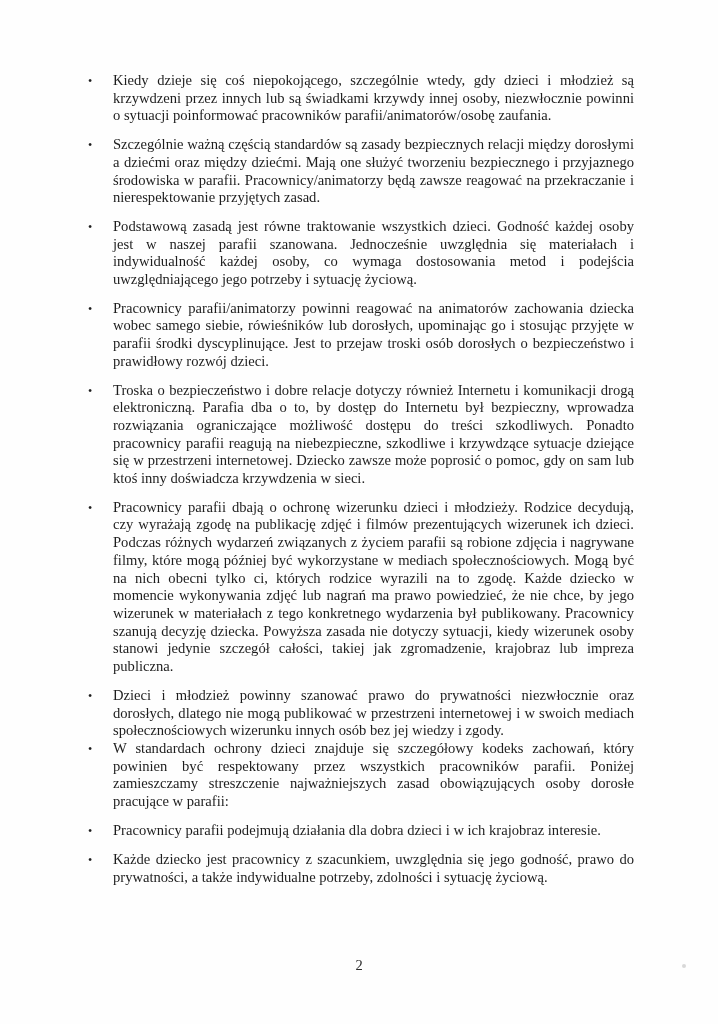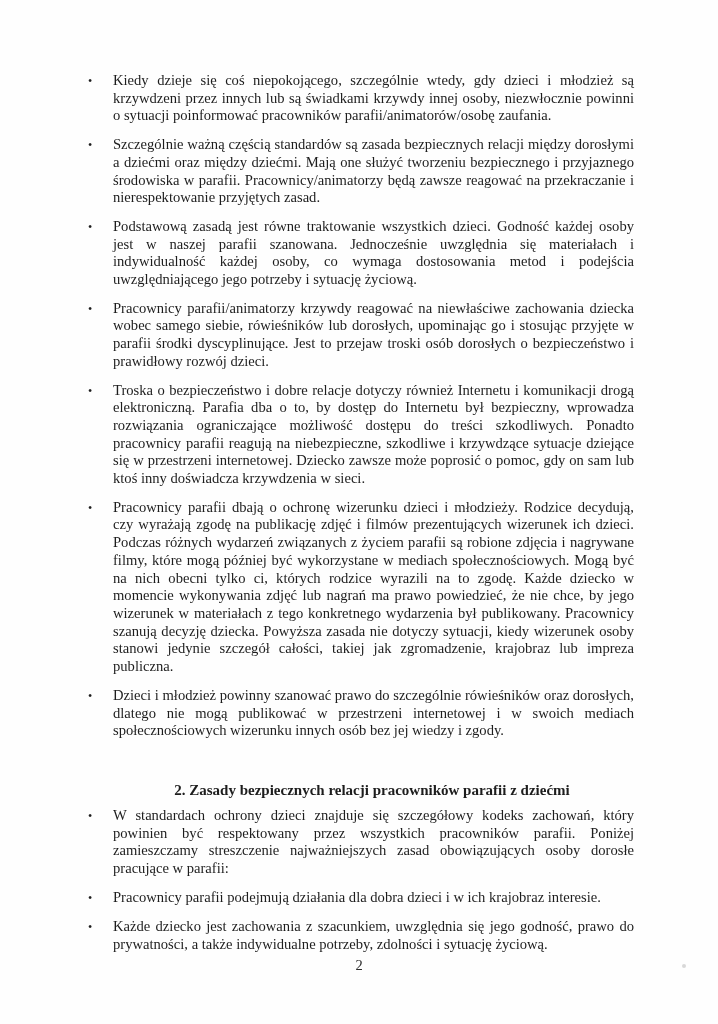--- a/index.html
+++ b/index.html
@@ -82,58 +82,57 @@
 <div class="page">
   <div class="content">
 
     <ul class="bullet-list">
       <li>
         <span class="marker">•</span>
         <span class="btext">Kiedy dzieje się coś niepokojącego, szczególnie wtedy, gdy dzieci i młodzież są krzywdzeni przez innych lub są świadkami krzywdy innej osoby, niezwłocznie powinni o sytuacji poinformować pracowników parafii/animatorów/osobę zaufania.</span>
       </li>
       <li>
         <span class="marker">•</span>
-        <span class="btext">Szczególnie ważną częścią standardów są zasada bezpiecznych relacji między dorosłymi a dziećmi oraz między dziećmi. Mają one służyć tworzeniu bezpiecznego i przyjaznego środowiska w parafii. Pracownicy/animatorzy będą zawsze reagować na przekraczanie i nierespektowanie przyjętych zasad.</span>
+        <span class="btext">Szczególnie ważną częścią standardów są zasady bezpiecznych relacji między dorosłymi a dziećmi oraz między dziećmi. Mają one służyć tworzeniu bezpiecznego i przyjaznego środowiska w parafii. Pracownicy/animatorzy będą zawsze reagować na przekraczanie i nierespektowanie przyjętych zasad.</span>
       </li>
       <li>
         <span class="marker">•</span>
         <span class="btext">Podstawową zasadą jest równe traktowanie wszystkich dzieci. Godność każdej osoby jest w naszej parafii szanowana. Jednocześnie uwzględnia się materiałach i indywidualność każdej osoby, co wymaga dostosowania metod i podejścia uwzględniającego jego potrzeby i sytuację życiową.</span>
       </li>
       <li>
         <span class="marker">•</span>
-        <span class="btext">Pracownicy parafii/animatorzy krzywdy reagować na niewłaściwe zachowania dziecka wobec samego siebie, rówieśników lub dorosłych, upominając go i stosując przyjęte w parafii środki dyscyplinujące. Jest to przejaw troski osób dorosłych o bezpieczeństwo i prawidłowy rozwój dzieci.</span>
+        <span class="btext">Pracownicy parafii/animatorzy powinni reagować na animatorów zachowania dziecka wobec samego siebie, rówieśników lub dorosłych, upominając go i stosując przyjęte w parafii środki dyscyplinujące. Jest to przejaw troski osób dorosłych o bezpieczeństwo i prawidłowy rozwój dzieci.</span>
       </li>
       <li>
         <span class="marker">•</span>
         <span class="btext">Troska o bezpieczeństwo i dobre relacje dotyczy również Internetu i komunikacji drogą elektroniczną. Parafia dba o to, by dostęp do Internetu był bezpieczny, wprowadza rozwiązania ograniczające możliwość dostępu do treści szkodliwych. Ponadto pracownicy parafii reagują na niebezpieczne, szkodliwe i krzywdzące sytuacje dziejące się w przestrzeni internetowej. Dziecko zawsze może poprosić o pomoc, gdy on sam lub ktoś inny doświadcza krzywdzenia w sieci.</span>
       </li>
       <li>
         <span class="marker">•</span>
         <span class="btext">Pracownicy parafii dbają o ochronę wizerunku dzieci i młodzieży. Rodzice decydują, czy wyrażają zgodę na publikację zdjęć i filmów prezentujących wizerunek ich dzieci. Podczas różnych wydarzeń związanych z życiem parafii są robione zdjęcia i nagrywane filmy, które mogą później być wykorzystane w mediach społecznościowych. Mogą być na nich obecni tylko ci, których rodzice wyrazili na to zgodę. Każde dziecko w momencie wykonywania zdjęć lub nagrań ma prawo powiedzieć, że nie chce, by jego wizerunek w materiałach z tego konkretnego wydarzenia był publikowany. Pracownicy szanują decyzję dziecka. Powyższa zasada nie dotyczy sytuacji, kiedy wizerunek osoby stanowi jedynie szczegół całości, takiej jak zgromadzenie, krajobraz lub impreza publiczna.</span>
       </li>
       <li>
         <span class="marker">•</span>
-        <span class="btext">Dzieci i młodzież powinny szanować prawo do szczególnie rówieśników oraz dorosłych, dlatego nie mogą publikować w przestrzeni internetowej i w swoich mediach społecznościowych wizerunku innych osób bez jej wiedzy i zgody.</span>
+        <span class="btext">Dzieci i młodzież powinny szanować prawo do prywatności niezwłocznie oraz dorosłych, dlatego nie mogą publikować w przestrzeni internetowej i w swoich mediach społecznościowych wizerunku innych osób bez jej wiedzy i zgody.</span>
       </li>
     </ul>
 
-    <h2 class="section-heading">2. Zasady bezpiecznych relacji pracowników parafii z dziećmi</h2>
 
     <ul class="bullet-list">
       <li>
         <span class="marker">•</span>
         <span class="btext">W standardach ochrony dzieci znajduje się szczegółowy kodeks zachowań, który powinien być respektowany przez wszystkich pracowników parafii. Poniżej zamieszczamy streszczenie najważniejszych zasad obowiązujących osoby dorosłe pracujące w parafii:</span>
       </li>
       <li>
         <span class="marker">•</span>
         <span class="btext">Pracownicy parafii podejmują działania dla dobra dzieci i w ich krajobraz interesie.</span>
       </li>
       <li>
         <span class="marker">•</span>
-        <span class="btext">Każde dziecko jest zachowania z szacunkiem, uwzględnia się jego godność, prawo do prywatności, a także indywidualne potrzeby, zdolności i sytuację życiową.</span>
+        <span class="btext">Każde dziecko jest pracownicy z szacunkiem, uwzględnia się jego godność, prawo do prywatności, a także indywidualne potrzeby, zdolności i sytuację życiową.</span>
       </li>
     </ul>
 
   </div>
 
   <div class="page-number">2</div>
   <div class="scan-artifact"></div>
 </div>
 
 </body></html>

